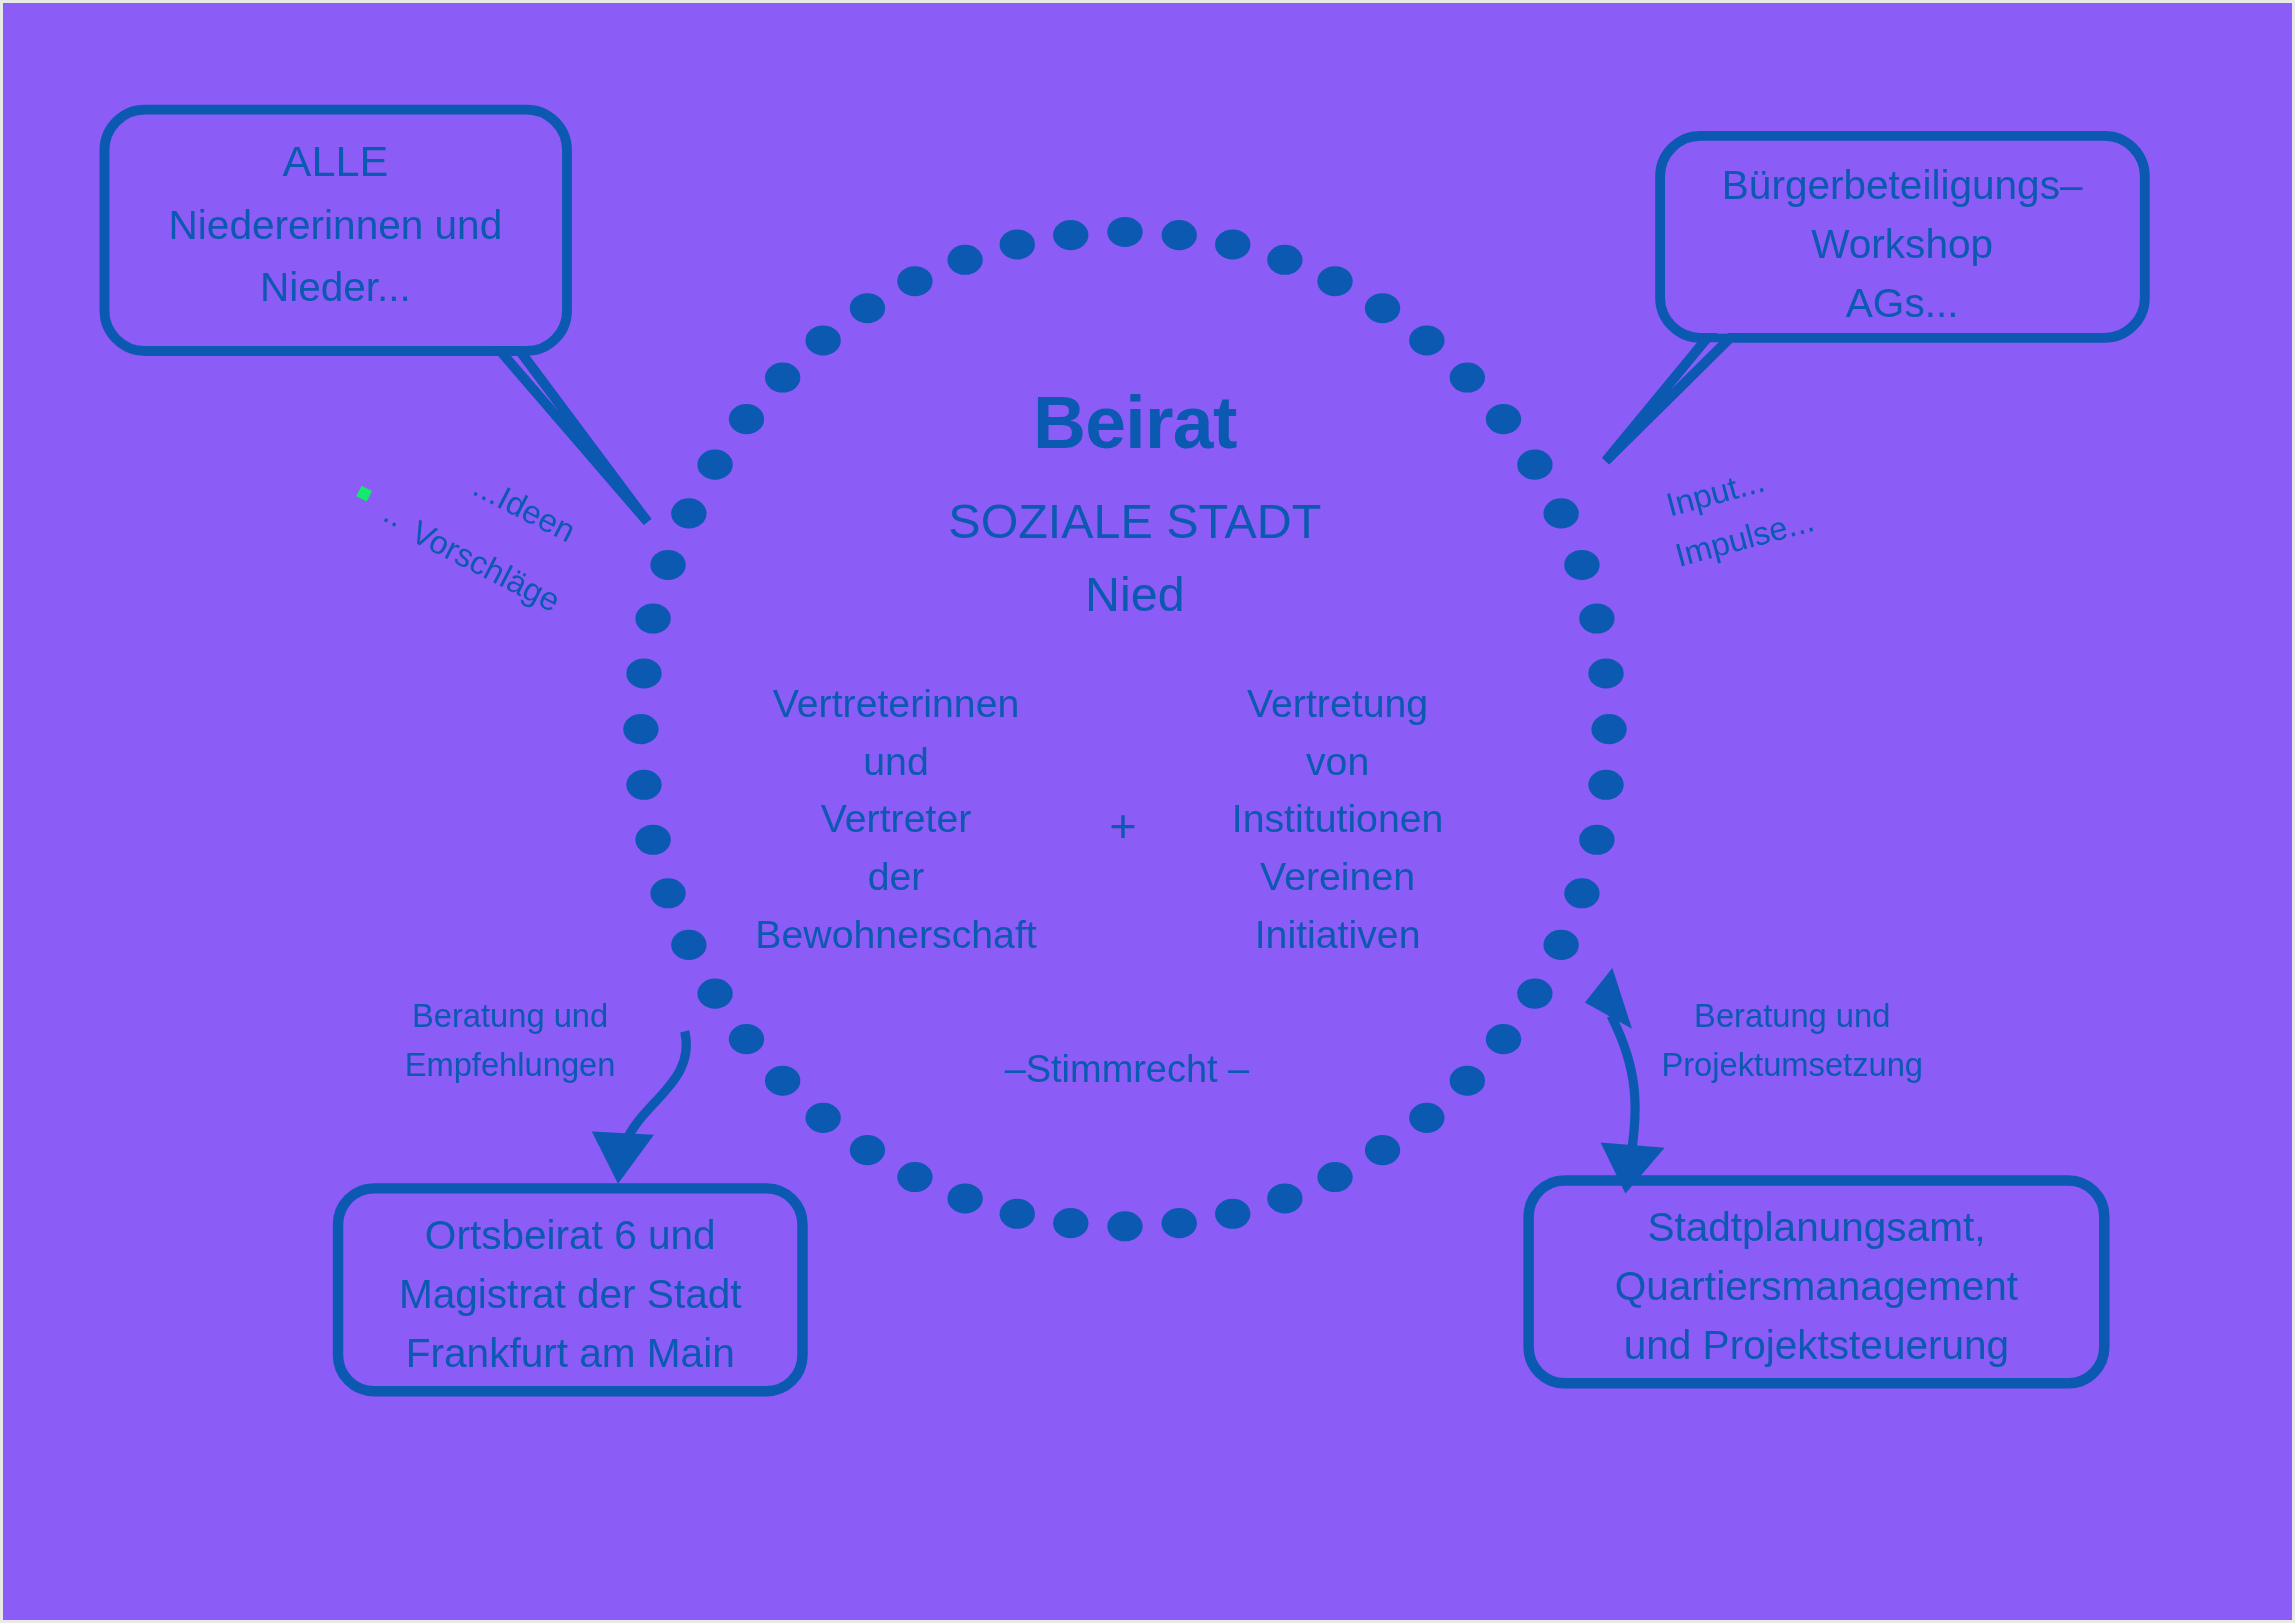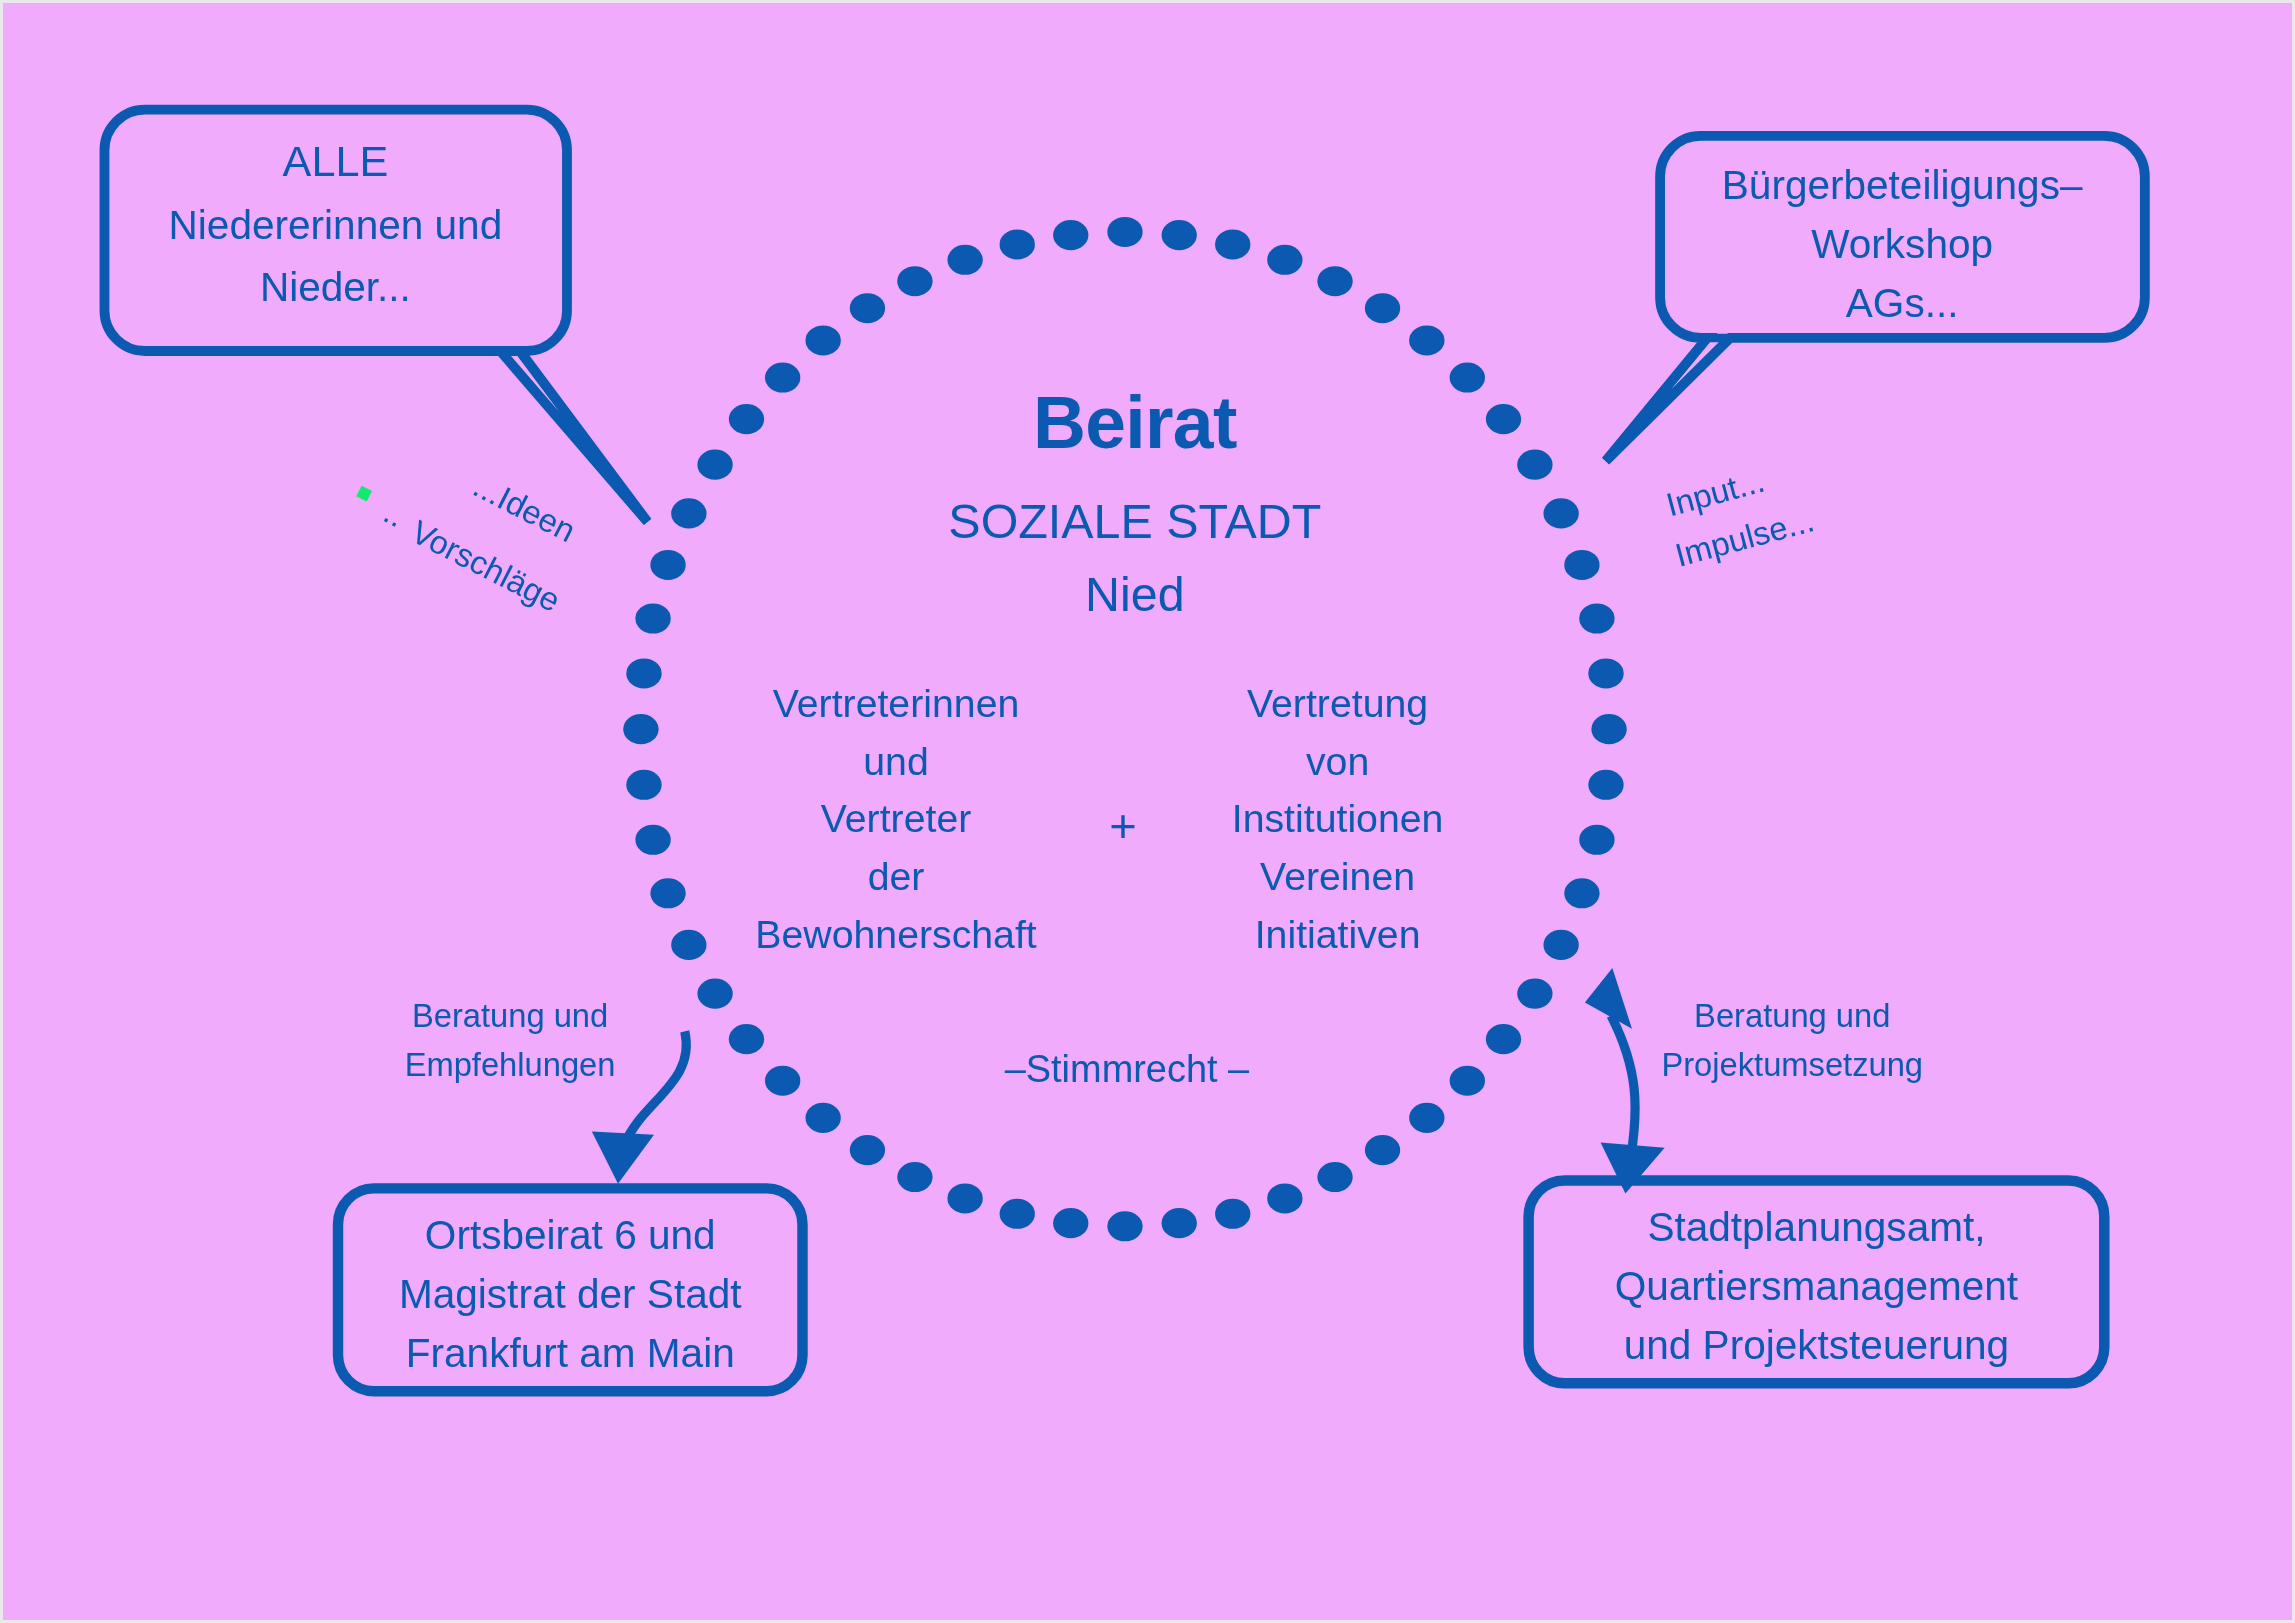--- a/index.html
+++ b/index.html
@@ -6,21 +6,21 @@
   body{
     width:2295px;height:1623px;
     background:#E3E3E3;
     font-family:"Liberation Sans", sans-serif;
     overflow:hidden;
     position:relative;
   }
   #stage{
     position:absolute;inset:0;
     width:2295px;height:1623px;
-    background:#f0abfc;
+    background:#8b5cf6;
     box-sizing:border-box;
     border:3.9px solid #E9E9E9;
   }
   svg#canvas{position:absolute;left:0;top:0;width:2295px;height:1623px;}
 
   .bubble-text{
     fill:#0B59B0;
     font-family:"Liberation Sans", sans-serif;
     font-size:62px;
     text-anchor:middle;

